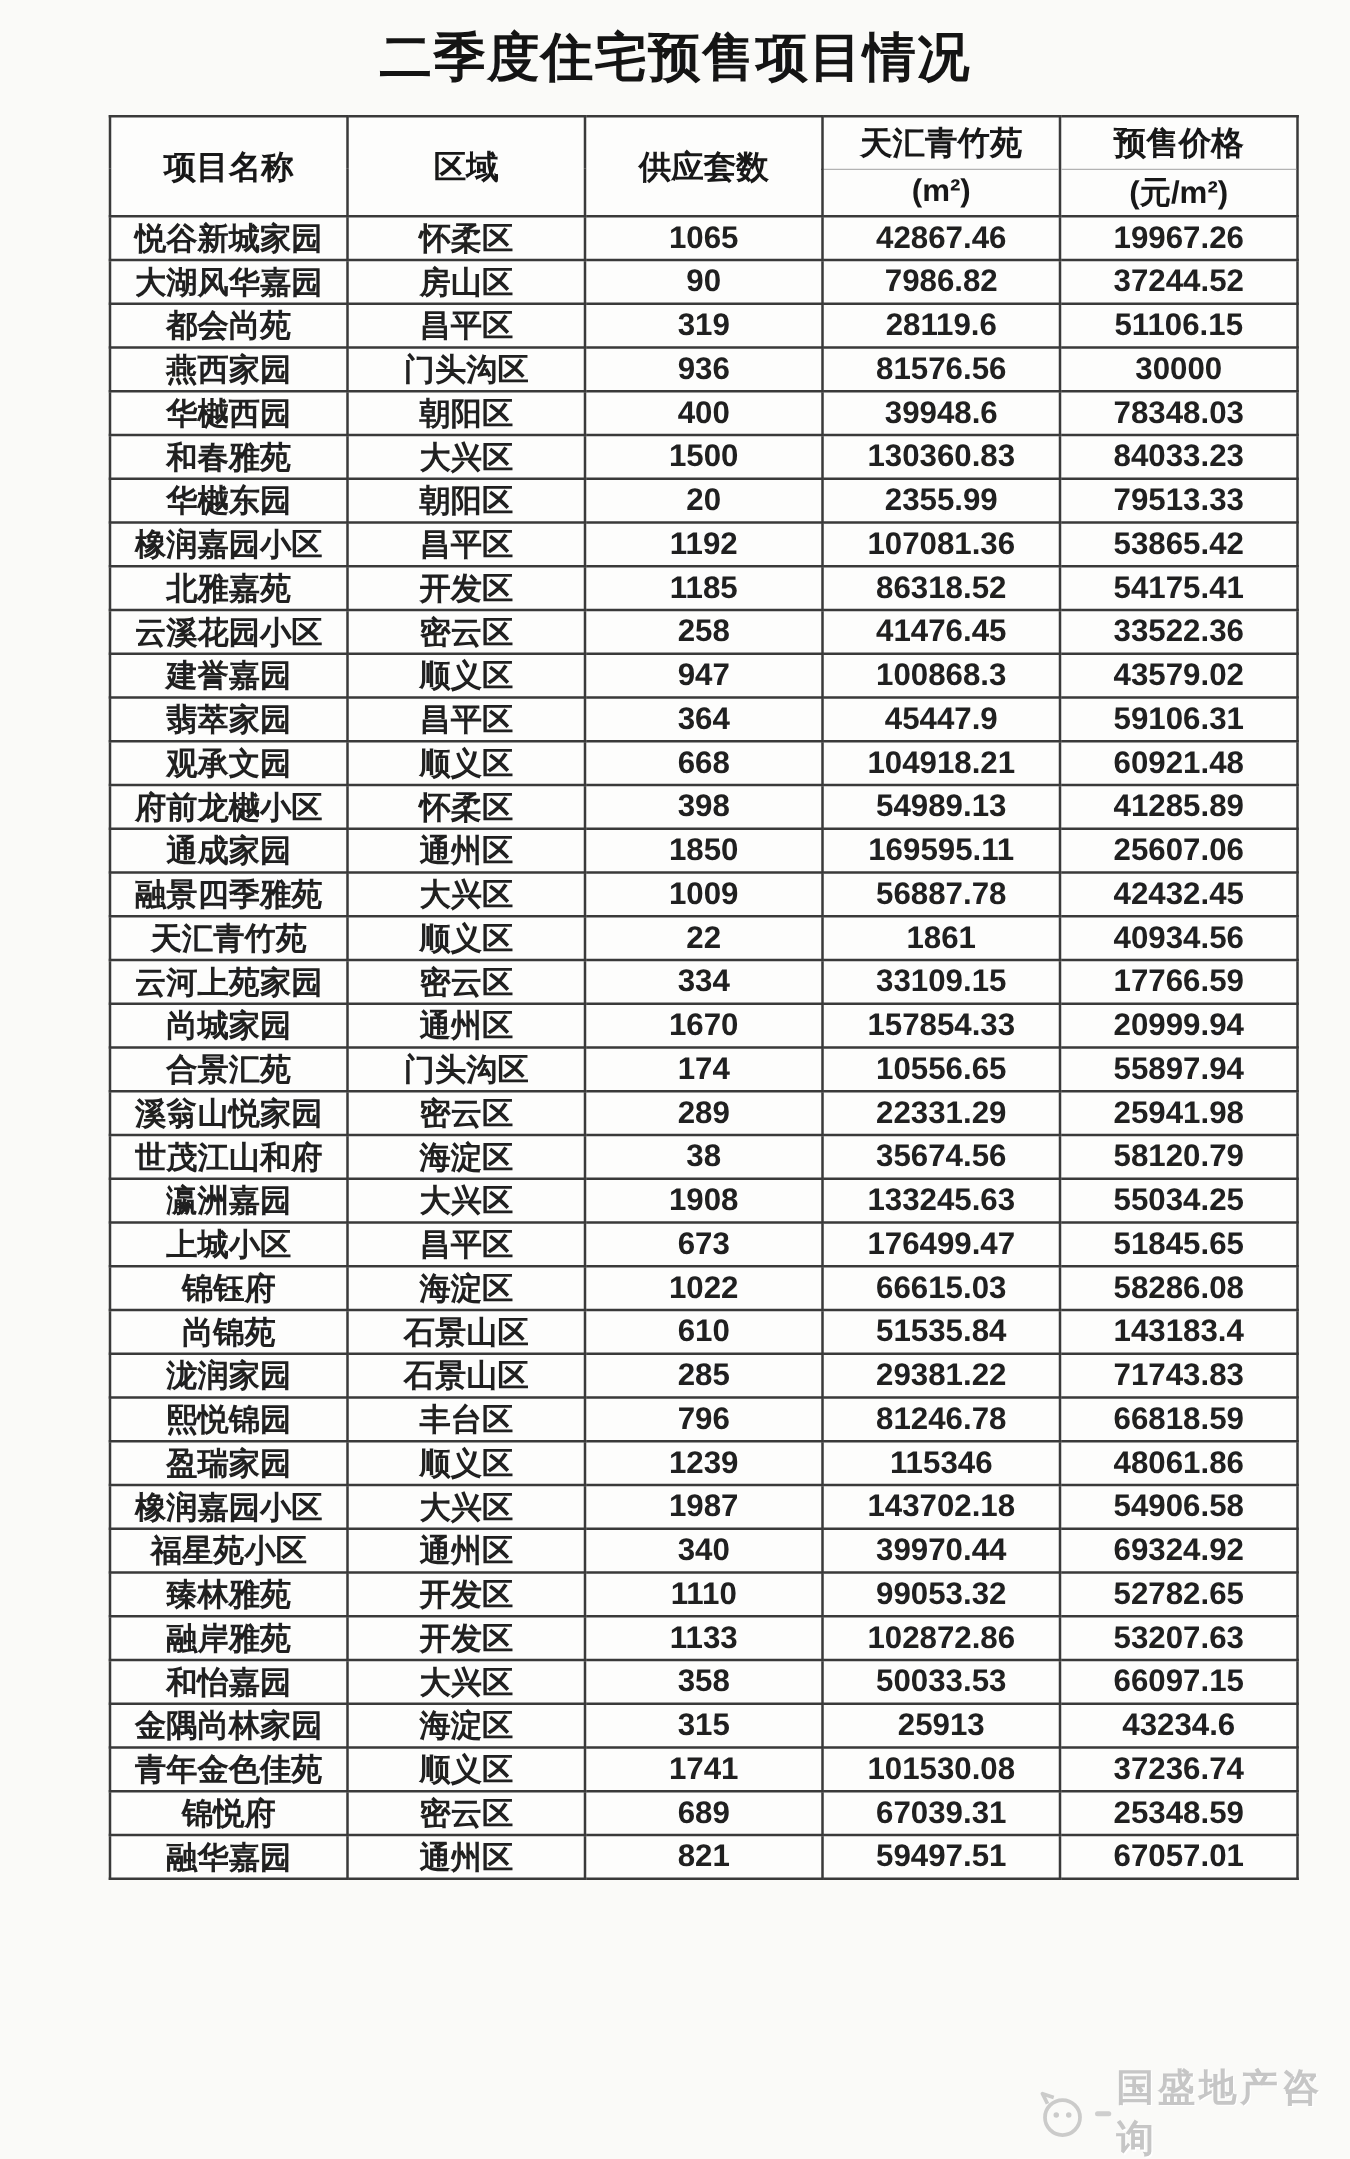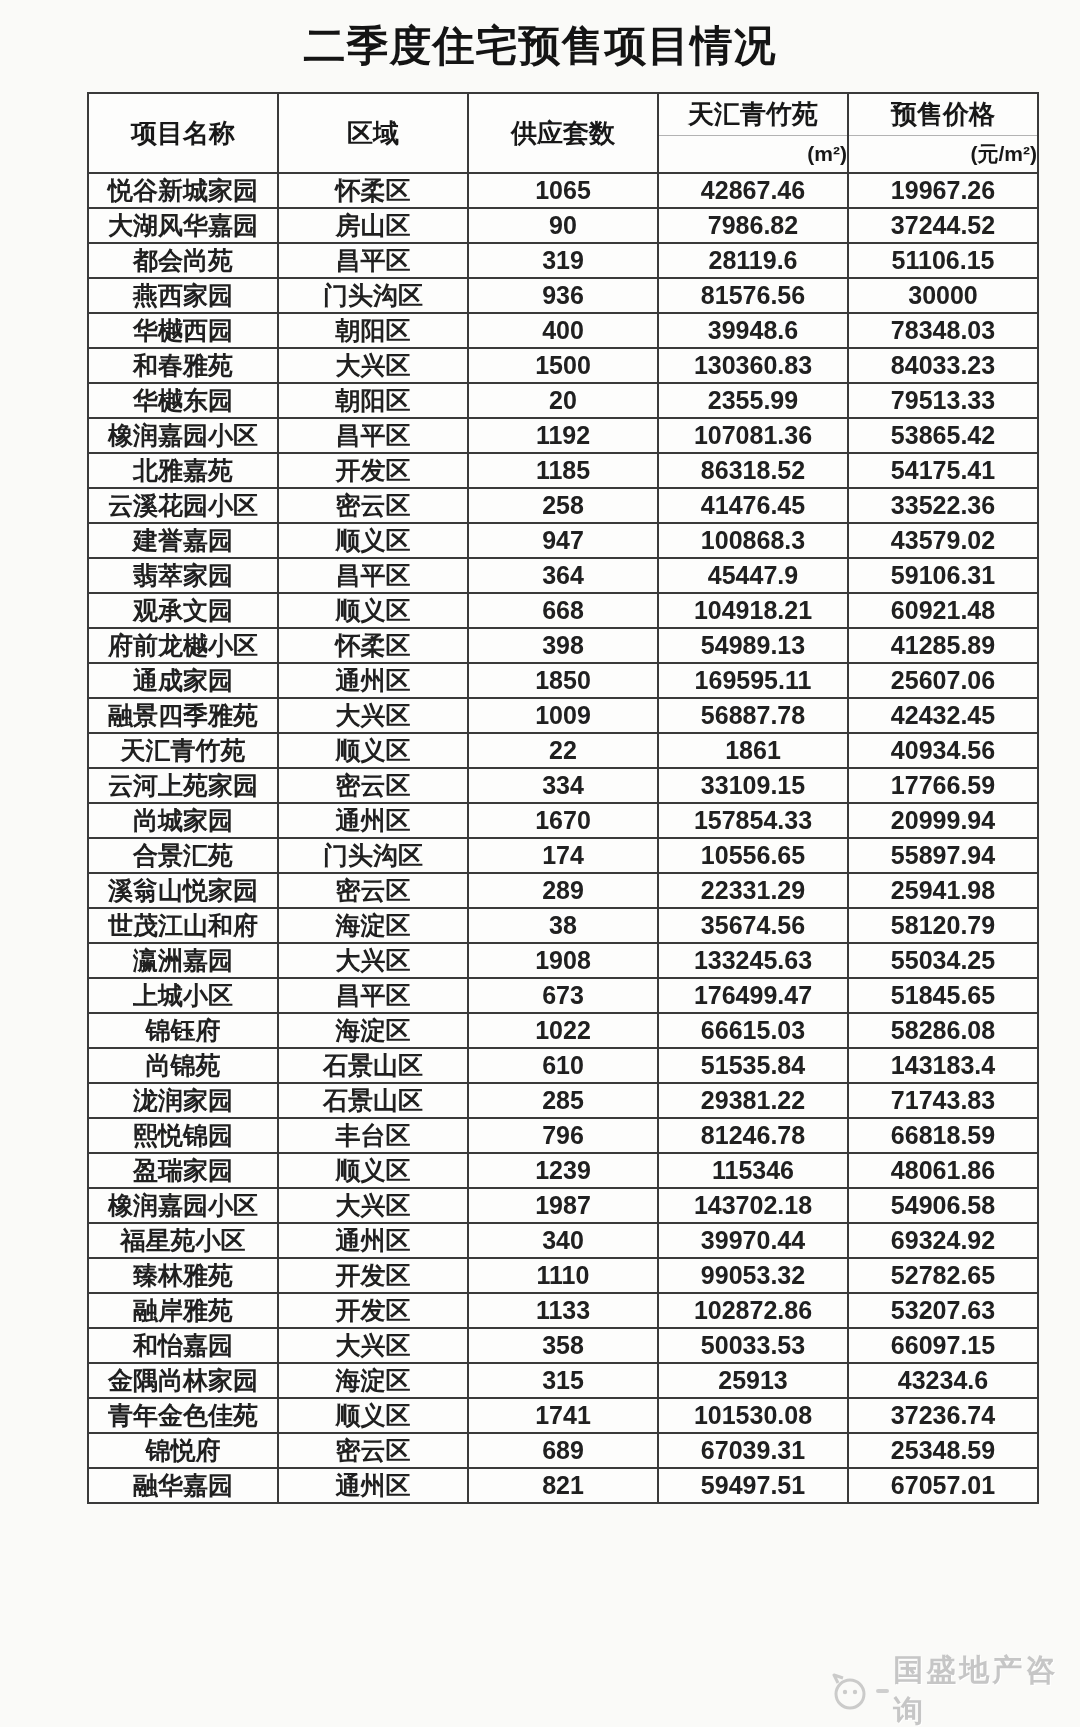--- a/index.html
+++ b/index.html
@@ -37,21 +37,21 @@
     white-space: nowrap;
   }
   .presale thead th {
     font-size: 26px;
     font-weight: 700;
     color: #181818;
   }
   .presale thead tr.h-top { height: 42px; }
   .presale thead tr.h-bottom { height: 38px; }
   .presale th.split { border-bottom: 1px solid #b3b3b3; }
-  .presale th.unit  { border-top: 1px solid #b3b3b3; font-size: 21px; text-align: right; }
+  .presale th.unit  { border-top: 1px solid #b3b3b3; font-size: 25px; }
   .presale tbody tr { height: 22px; }
   .presale tbody td {
     font-size: 25px;
     font-weight: 600;
     color: #202020;
   }
   .watermark {
     position: absolute;
     left: 828px; top: 1650px;
     display: flex;

